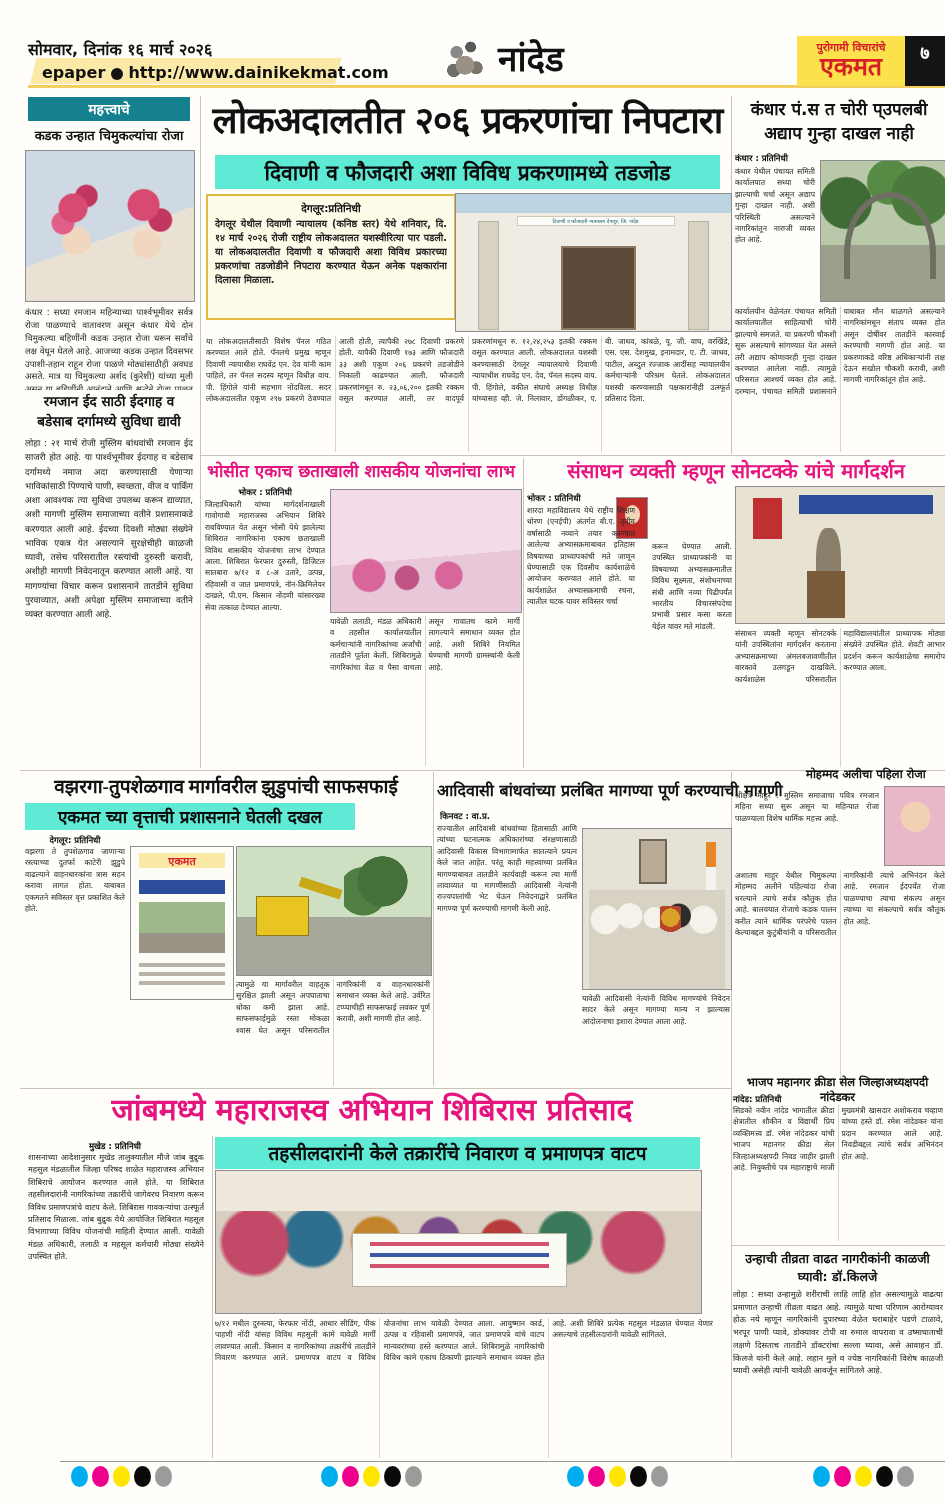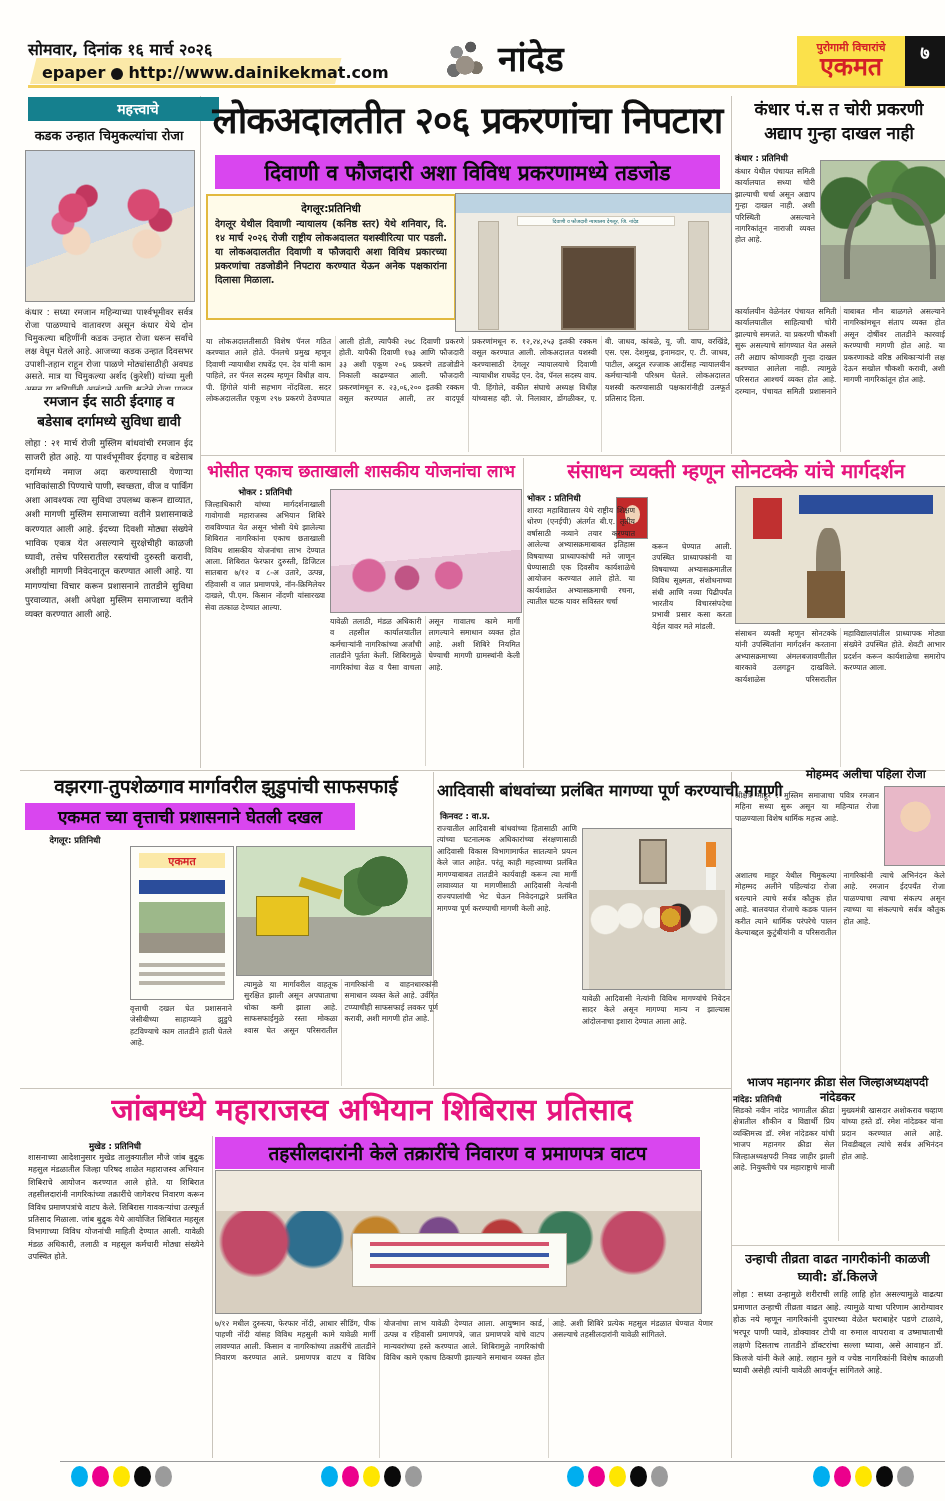--- a/index.html
+++ b/index.html
@@ -8,21 +8,21 @@
   .abs{position:absolute;}
   .center{text-align:center;}
   .bold{font-weight:bold;}
   .body-text{font-size:7.6px;line-height:1.5;text-align:justify;color:#222;overflow:hidden;}
   .byline{font-weight:bold;font-size:8.5px;color:#111;}
   .h-rule{position:absolute;background:#c9c4bb;height:1px;}
   .v-rule{position:absolute;background:#c9c4bb;width:1px;}
   .cols2{column-count:2;column-gap:7px;column-rule:1px solid #d8d4cc;}
   .cols3{column-count:3;column-gap:8px;column-rule:1px solid #d8d4cc;}
   .cols4{column-count:4;column-gap:8px;column-rule:1px solid #d8d4cc;}
-  .subhead-blue{background:#d946ef;font-weight:bold;text-align:center;color:#0b0b0b;}
+  .subhead-blue{background:#5eead4;font-weight:bold;text-align:center;color:#0b0b0b;}
   .magenta{color:#e6147e;}
   .photo{position:absolute;border:1px solid #8d8d8d;overflow:hidden;}
   
   .ph-kids{background:
      radial-gradient(circle at 28% 38%, #d84a72 0 9%, transparent 10%),
      radial-gradient(circle at 36% 30%, #c2375f 0 7%, transparent 8%),
      radial-gradient(circle at 22% 48%, #e0608a 0 7%, transparent 8%),
      radial-gradient(circle at 70% 36%, #d84a72 0 10%, transparent 11%),
      radial-gradient(circle at 80% 46%, #c2375f 0 7%, transparent 8%),
      radial-gradient(circle at 30% 60%, #f2d7c0 0 9%, transparent 10%),
@@ -86,21 +86,21 @@
       radial-gradient(circle at 86% 30%, #c24a68 0 7%, transparent 8%),
       linear-gradient(#d8cfc0 0 100%);}
   .ph-jamb .banner2{position:absolute;left:28%;top:44%;width:44%;height:36%;background:#fbfbf5;border:1px solid #b8b0a0;}
   .ph-jamb .banner2 i{position:absolute;left:8%;display:block;height:8%;width:84%;background:#d4536e;}
   .ph-jamb .banner2 i.a{top:14%;} .ph-jamb .banner2 i.b{top:36%;background:#3a5aa8;} .ph-jamb .banner2 i.c{top:58%;}
   
   .epaper-strip{background:#fbe9a8;transform:skewX(-14deg);transform-origin:bottom left;}
   .gold-line{background:#f2cf5c;}
   .mast-yellow{background:#fbe14b;}
   .mast-black{background:#141414;color:#fff;}
-  .teal-bar{background:#15808e;color:#fff;padding-left:29px;}
+  .teal-bar{background:#15808e;color:#fff;}
   .crest{background:
      radial-gradient(circle at 35% 35%, #8a8a8a 0 12%, transparent 13%),
      radial-gradient(circle at 60% 25%, #5a5a5a 0 10%, transparent 11%),
      radial-gradient(circle at 50% 60%, #9a9186 0 22%, transparent 23%),
      radial-gradient(circle at 30% 70%, #6e6e6e 0 12%, transparent 13%),
      radial-gradient(circle at 70% 65%, #7c7468 0 12%, transparent 13%);}
   .dot{display:inline-block;width:17px;height:21px;border-radius:50%;margin-right:4px;}
   .intro-box{border:2px solid #e2b93e;background:#fffbe9;}
 </style>
 </head>
@@ -149,21 +149,21 @@
     <div class="body-text bold" style="font-size:9.6px;line-height:1.45;margin-top:2px;">देगलूर येथील दिवाणी न्यायालय (कनिष्ठ स्तर) येथे शनिवार, दि. १४ मार्च २०२६ रोजी राष्ट्रीय लोकअदालत यशस्वीरित्या पार पडली. या लोकअदालतीत दिवाणी व फौजदारी अशा विविध प्रकारच्या प्रकरणांचा तडजोडीने निपटारा करण्यात येऊन अनेक पक्षकारांना दिलासा मिळाला.</div>
   </div>
   <div class="photo ph-court" style="left:455px;top:193px;width:275px;height:137px;">
     <div class="col-l"></div>
       <div class="col-r"></div>
       <div class="door"></div>
     <div class="sign">दिवाणी व फौजदारी न्यायालय देगलूर, जि. नांदेड</div>
   </div>
   <div class="abs body-text cols4" style="left:206px;top:336px;width:524px;height:116px;">या लोकअदालतीसाठी विशेष पॅनल गठित करण्यात आले होते. पॅनलचे प्रमुख म्हणून दिवाणी न्यायाधीश राघवेंद्र एन. देव यांनी काम पाहिले, तर पॅनल सदस्य म्हणून विधीज्ञ वाय. पी. हिंगोले यांनी सहभाग नोंदविला. सदर लोकअदालतीत एकूण २९७ प्रकरणे ठेवण्यात आली होती, त्यापैकी २७८ दिवाणी प्रकरणे होती. यापैकी दिवाणी १७३ आणि फौजदारी ३३ अशी एकूण २०६ प्रकरणे तडजोडीने निकाली काढण्यात आली. फौजदारी प्रकरणांमधून रु. २३,०६,२०० इतकी रक्कम वसूल करण्यात आली, तर वादपूर्व प्रकरणांमधून रु. १२,२४,२५३ इतकी रक्कम वसूल करण्यात आली. लोकअदालत यशस्वी करण्यासाठी देगलूर न्यायालयाचे दिवाणी न्यायाधीश राघवेंद्र एन. देव, पॅनल सदस्य वाय. पी. हिंगोले, वकील संघाचे अध्यक्ष विधीज्ञ यांच्यासह व्ही. जे. निलावार, डोंगळीकर, ए. बी. जाधव, कांबळे, यू. जी. वाघ, वरखिंडे, एस. एस. देशमुख, इनामदार, ए. टी. जाधव, पाटील, अब्दुल रज्जाक आदींसह न्यायालयीन कर्मचाऱ्यांनी परिश्रम घेतले. लोकअदालत यशस्वी करण्यासाठी पक्षकारांनीही उत्स्फूर्त प्रतिसाद दिला.</div>
 
-  <div class="abs bold center" style="left:733px;top:98px;width:212px;font-size:17px;line-height:1.4;">कंधार पं.स त चोरी प्रकरणी अद्याप गुन्हा दाखल नाही</div>
+  <div class="abs bold center" style="left:733px;top:98px;width:212px;font-size:17px;line-height:1.4;">कंधार पं.स त चोरी प्उपलबी अद्याप गुन्हा दाखल नाही</div>
   <div class="abs byline" style="left:735px;top:152px;width:85px;">कंधार : प्रतिनिधी</div>
   <div class="photo ph-gate" style="left:820px;top:160px;width:125px;height:140px;">
       <div class="arch"></div>
     </div>
   <div class="abs body-text" style="left:735px;top:166px;width:80px;height:134px;">कंधार येथील पंचायत समिती कार्यालयात सध्या चोरी झाल्याची चर्चा असून अद्याप गुन्हा दाखल नाही. अशी परिस्थिती असल्याने नागरिकांतून नाराजी व्यक्त होत आहे.</div>
   <div class="abs body-text cols2" style="left:735px;top:306px;width:210px;height:146px;">कार्यालयीन वेळेनंतर पंचायत समिती कार्यालयातील साहित्याची चोरी झाल्याचे समजते. या प्रकरणी चौकशी सुरू असल्याचे सांगण्यात येत असले तरी अद्याप कोणावरही गुन्हा दाखल करण्यात आलेला नाही. त्यामुळे परिसरात आश्चर्य व्यक्त होत आहे. दरम्यान, पंचायत समिती प्रशासनाने याबाबत मौन बाळगले असल्याने नागरिकांमधून संताप व्यक्त होत असून दोषींवर तातडीने कारवाई करण्याची मागणी होत आहे. या प्रकरणाकडे वरिष्ठ अधिकाऱ्यांनी लक्ष देऊन सखोल चौकशी करावी, अशी मागणी नागरिकांतून होत आहे.</div>
 
   <div class="abs bold center magenta" style="left:200px;top:459px;width:322px;font-size:17px;">भोसीत एकाच छताखाली शासकीय योजनांचा लाभ</div>
   <div class="abs byline center" style="left:205px;top:486px;width:120px;">भोकर : प्रतिनिधी</div>
   <div class="photo ph-event" style="left:330px;top:489px;width:190px;height:122px;"></div>
@@ -181,35 +181,35 @@
   <div class="photo ph-portrait" style="left:616px;top:497px;width:30px;height:40px;">
       <div class="face"></div>
     </div>
   <div class="abs body-text" style="left:527px;top:505px;width:108px;height:262px;">शारदा महाविद्यालय येथे राष्ट्रीय शिक्षण धोरण (एनईपी) अंतर्गत बी.ए. तृतीय वर्षासाठी नव्याने तयार करण्यात आलेल्या अभ्यासक्रमाबाबत इतिहास विषयाच्या प्राध्यापकांची मते जाणून घेण्यासाठी एक दिवसीय कार्यशाळेचे आयोजन करण्यात आले होते. या कार्यशाळेत अभ्यासक्रमाची रचना, त्यातील घटक यावर सविस्तर चर्चा</div>
   <div class="abs body-text" style="left:652px;top:541px;width:80px;height:226px;">करून घेण्यात आली. उपस्थित प्राध्यापकांनी या विषयाच्या अभ्यासक्रमातील विविध सूक्ष्मता, संशोधनाच्या संधी आणि नव्या पिढीपर्यंत भारतीय विचारसंपदेचा प्रभावी प्रसार कसा करता येईल यावर मते मांडली.</div>
   <div class="abs body-text cols2" style="left:735px;top:628px;width:210px;height:139px;">संसाधन व्यक्ती म्हणून सोनटक्के यांनी उपस्थितांना मार्गदर्शन करताना अभ्यासक्रमाच्या अंमलबजावणीतील बारकावे उलगडून दाखविले. कार्यशाळेस परिसरातील महाविद्यालयांतील प्राध्यापक मोठ्या संख्येने उपस्थित होते. शेवटी आभार प्रदर्शन करून कार्यशाळेचा समारोप करण्यात आला.</div>
 
   <div class="abs bold center" style="left:22px;top:773px;width:408px;font-size:19px;font-family:Liberation Serif, serif;">वझरगा-तुपशेळगाव मार्गावरील झुडुपांची साफसफाई</div>
   <div class="abs subhead-blue" style="left:25px;top:803px;width:330px;font-size:17px;padding:2px 0;">एकमत च्या वृत्ताची प्रशासनाने घेतली दखल</div>
   <div class="abs byline center" style="left:25px;top:834px;width:100px;">देगलूर: प्रतिनिधी</div>
+  <div class="abs body-text" style="left:25px;top:846px;width:100px;height:240px;">वझरगा ते तुपशेळगाव जाणाऱ्या रस्त्याच्या दुतर्फा काटेरी झुडुपे वाढल्याने वाहनधारकांना त्रास सहन करावा लागत होता. याबाबत एकमतने सविस्तर वृत्त प्रकाशित केले होते.</div>
   <div class="photo ph-clip" style="left:130px;top:846px;width:102px;height:152px;">
     <div class="mast">एकमत</div>
     <div class="bar"></div>
       <div class="pic"></div>
       <div class="l1"></div>
       <div class="l2"></div>
       <div class="l3"></div>
   </div>
   <div class="photo ph-jcb" style="left:236px;top:846px;width:194px;height:128px;">
     <div class="tree"></div>
       <div class="jcb"></div>
       <div class="arm"></div>
   </div>
-  <div class="abs body-text" style="left:130px;top:1003px;width:102px;height:83px;">वृत्ताची दखल घेत प्रशासनाने जेसीबीच्या साहाय्याने झुडुपे हटविण्याचे काम तातडीने हाती घेतले आहे.</div>
-  <div class="abs body-text cols2" style="left:244px;top:979px;width:194px;height:107px;">त्यामुळे या मार्गावरील वाहतूक सुरक्षित झाली असून अपघाताचा धोका कमी झाला आहे. साफसफाईमुळे रस्ता मोकळा श्वास घेत असून परिसरातील नागरिकांनी व वाहनधारकांनी समाधान व्यक्त केले आहे. उर्वरित टप्प्याचीही साफसफाई लवकर पूर्ण करावी, अशी मागणी होत आहे.</div>
+  <div class="abs body-text cols2" style="left:236px;top:979px;width:194px;height:107px;">त्यामुळे या मार्गावरील वाहतूक सुरक्षित झाली असून अपघाताचा धोका कमी झाला आहे. साफसफाईमुळे रस्ता मोकळा श्वास घेत असून परिसरातील नागरिकांनी व वाहनधारकांनी समाधान व्यक्त केले आहे. उर्वरित टप्प्याचीही साफसफाई लवकर पूर्ण करावी, अशी मागणी होत आहे.</div>
 
   <div class="abs bold" style="left:437px;top:779px;font-size:16px;white-space:nowrap;">आदिवासी बांधवांच्या प्रलंबित मागण्या पूर्ण करण्याची मागणी</div>
   <div class="abs byline" style="left:440px;top:810px;width:100px;">किनवट : वा.प्र.</div>
   <div class="abs body-text" style="left:437px;top:823px;width:140px;height:262px;">राज्यातील आदिवासी बांधवांच्या हितासाठी आणि त्यांच्या घटनात्मक अधिकारांच्या संरक्षणासाठी आदिवासी विकास विभागामार्फत सातत्याने प्रयत्न केले जात आहेत. परंतू काही महत्त्वाच्या प्रलंबित मागण्याबाबत तातडीने कार्यवाही करून त्या मार्गी लावाव्यात या मागणीसाठी आदिवासी नेत्यांनी राज्यपालांची भेट घेऊन निवेदनाद्वारे प्रलंबित मागण्या पूर्ण करण्याची मागणी केली आहे.</div>
   <div class="photo ph-group" style="left:582px;top:828px;width:148px;height:160px;">
     <div class="flag"></div>
       <div class="frame"></div>
       <div class="men"></div>
       <div class="bouquet"></div>
   </div>

